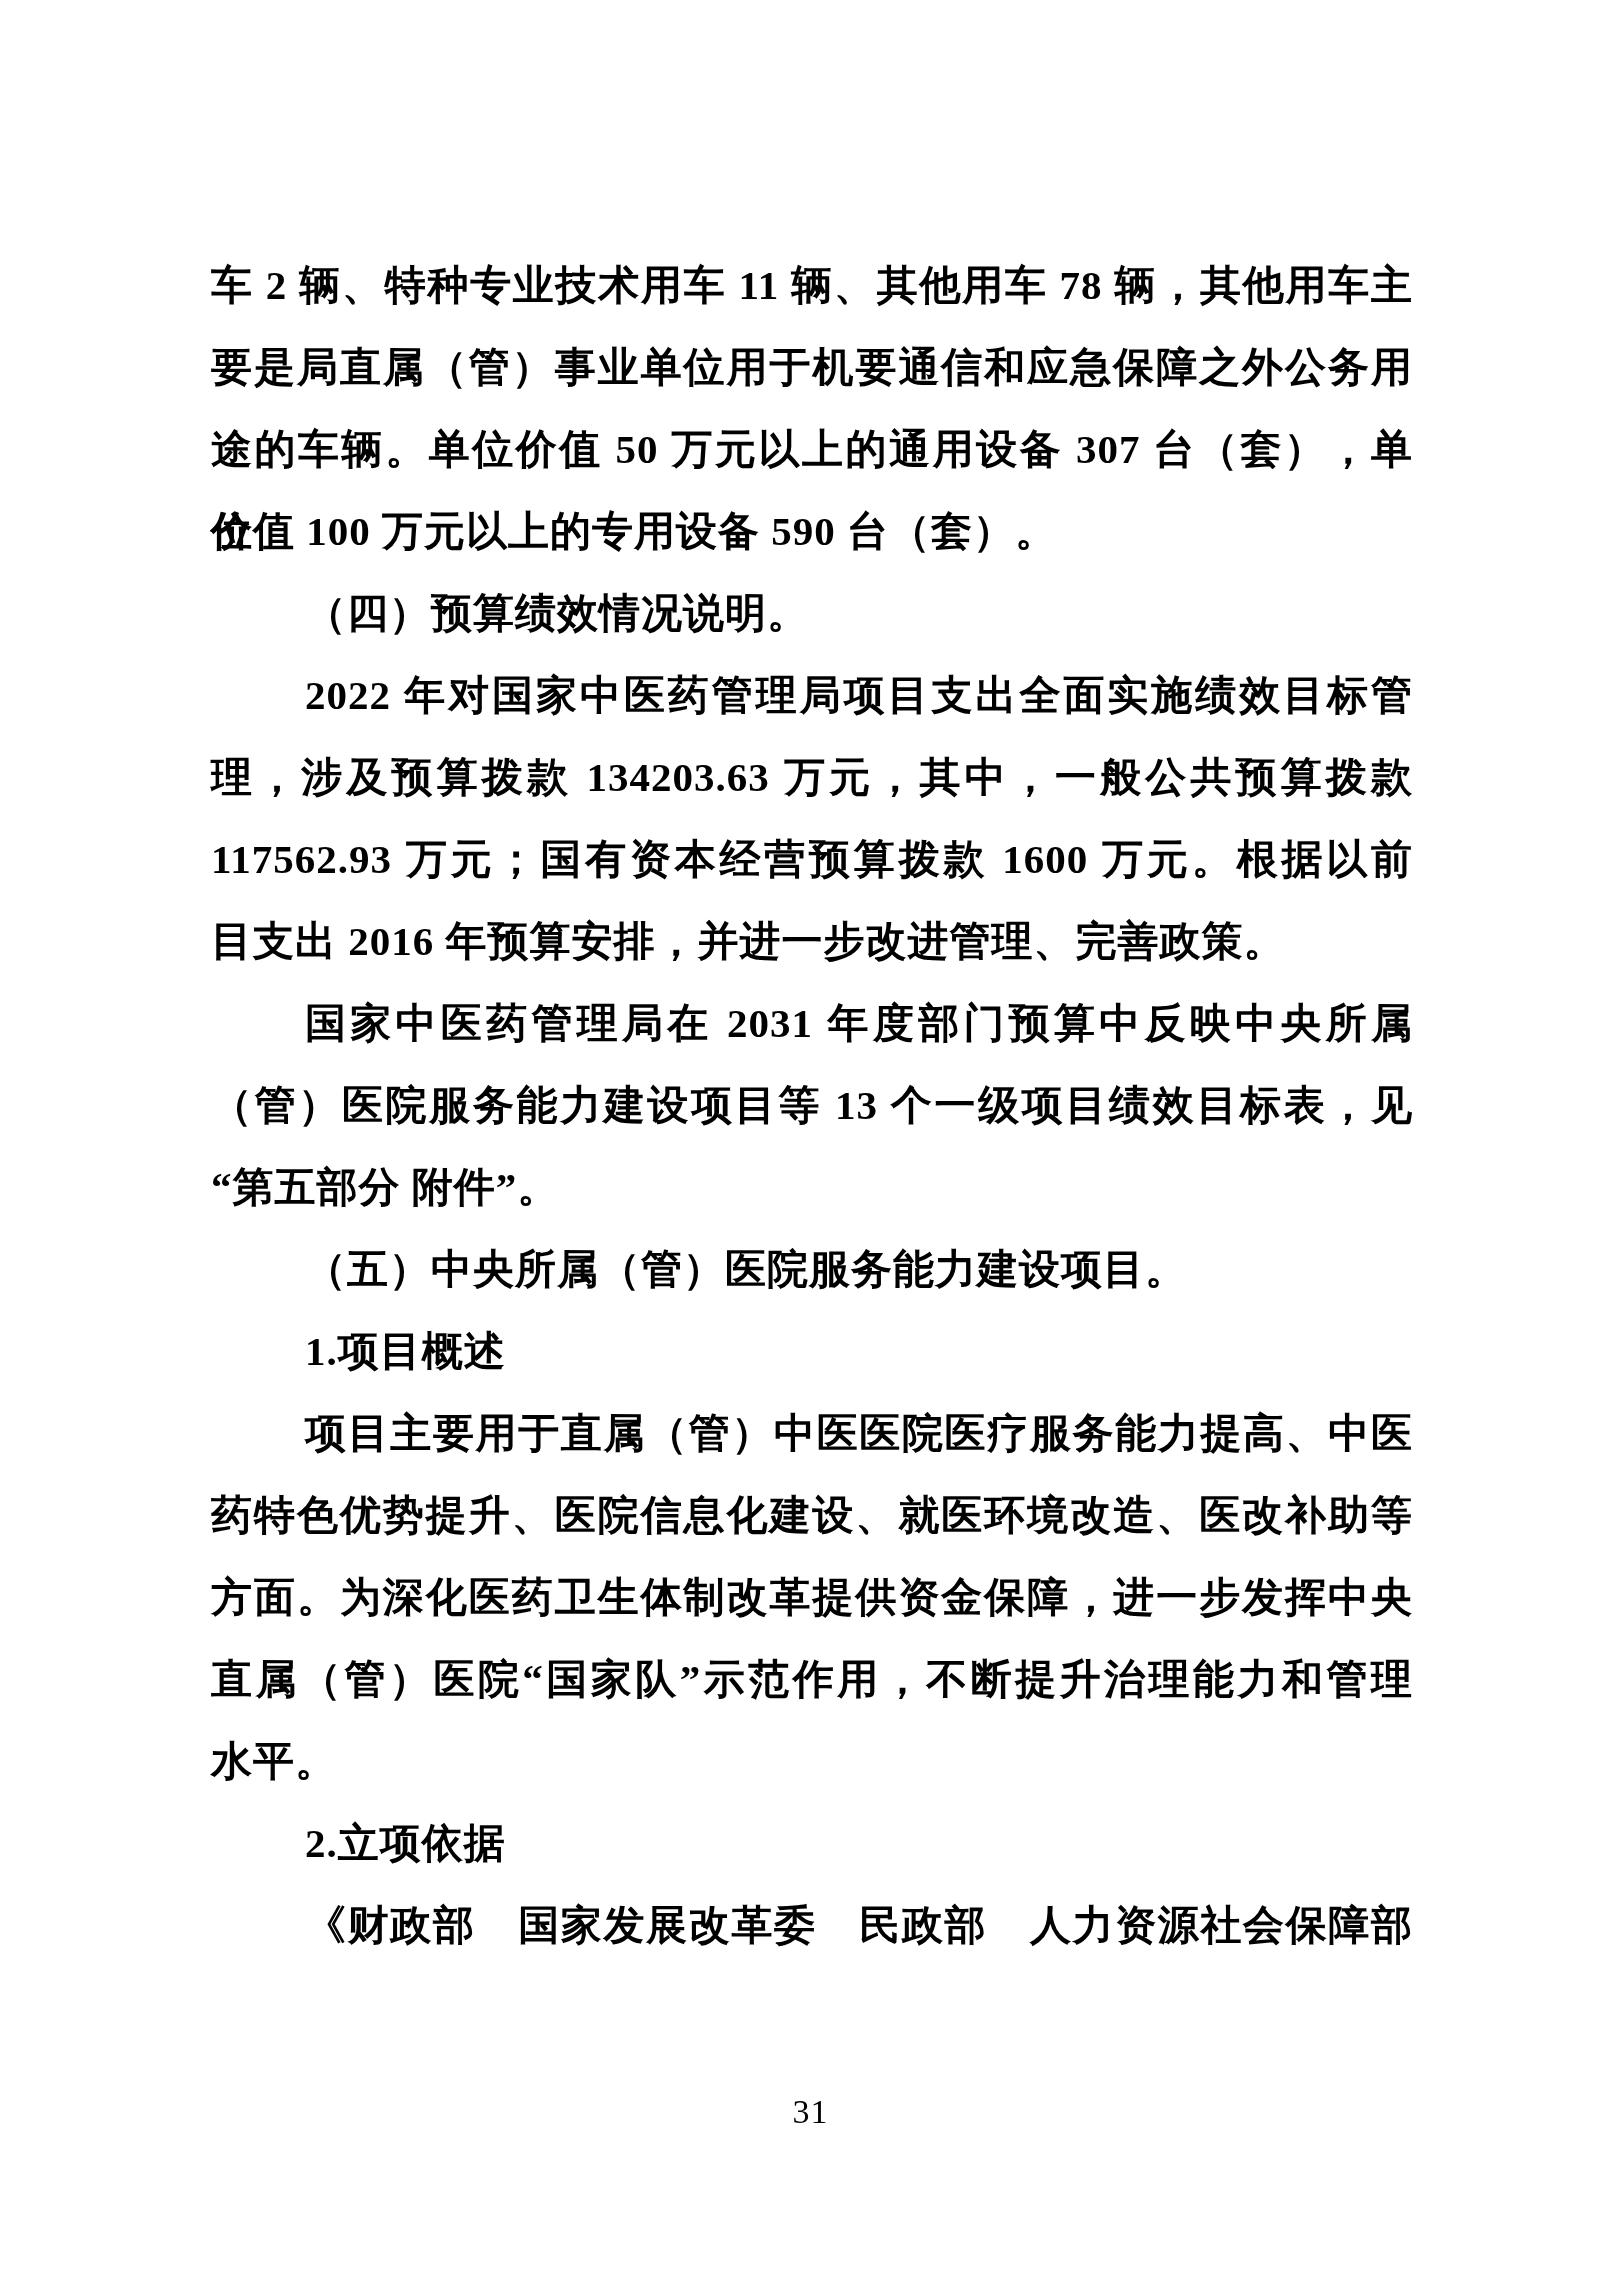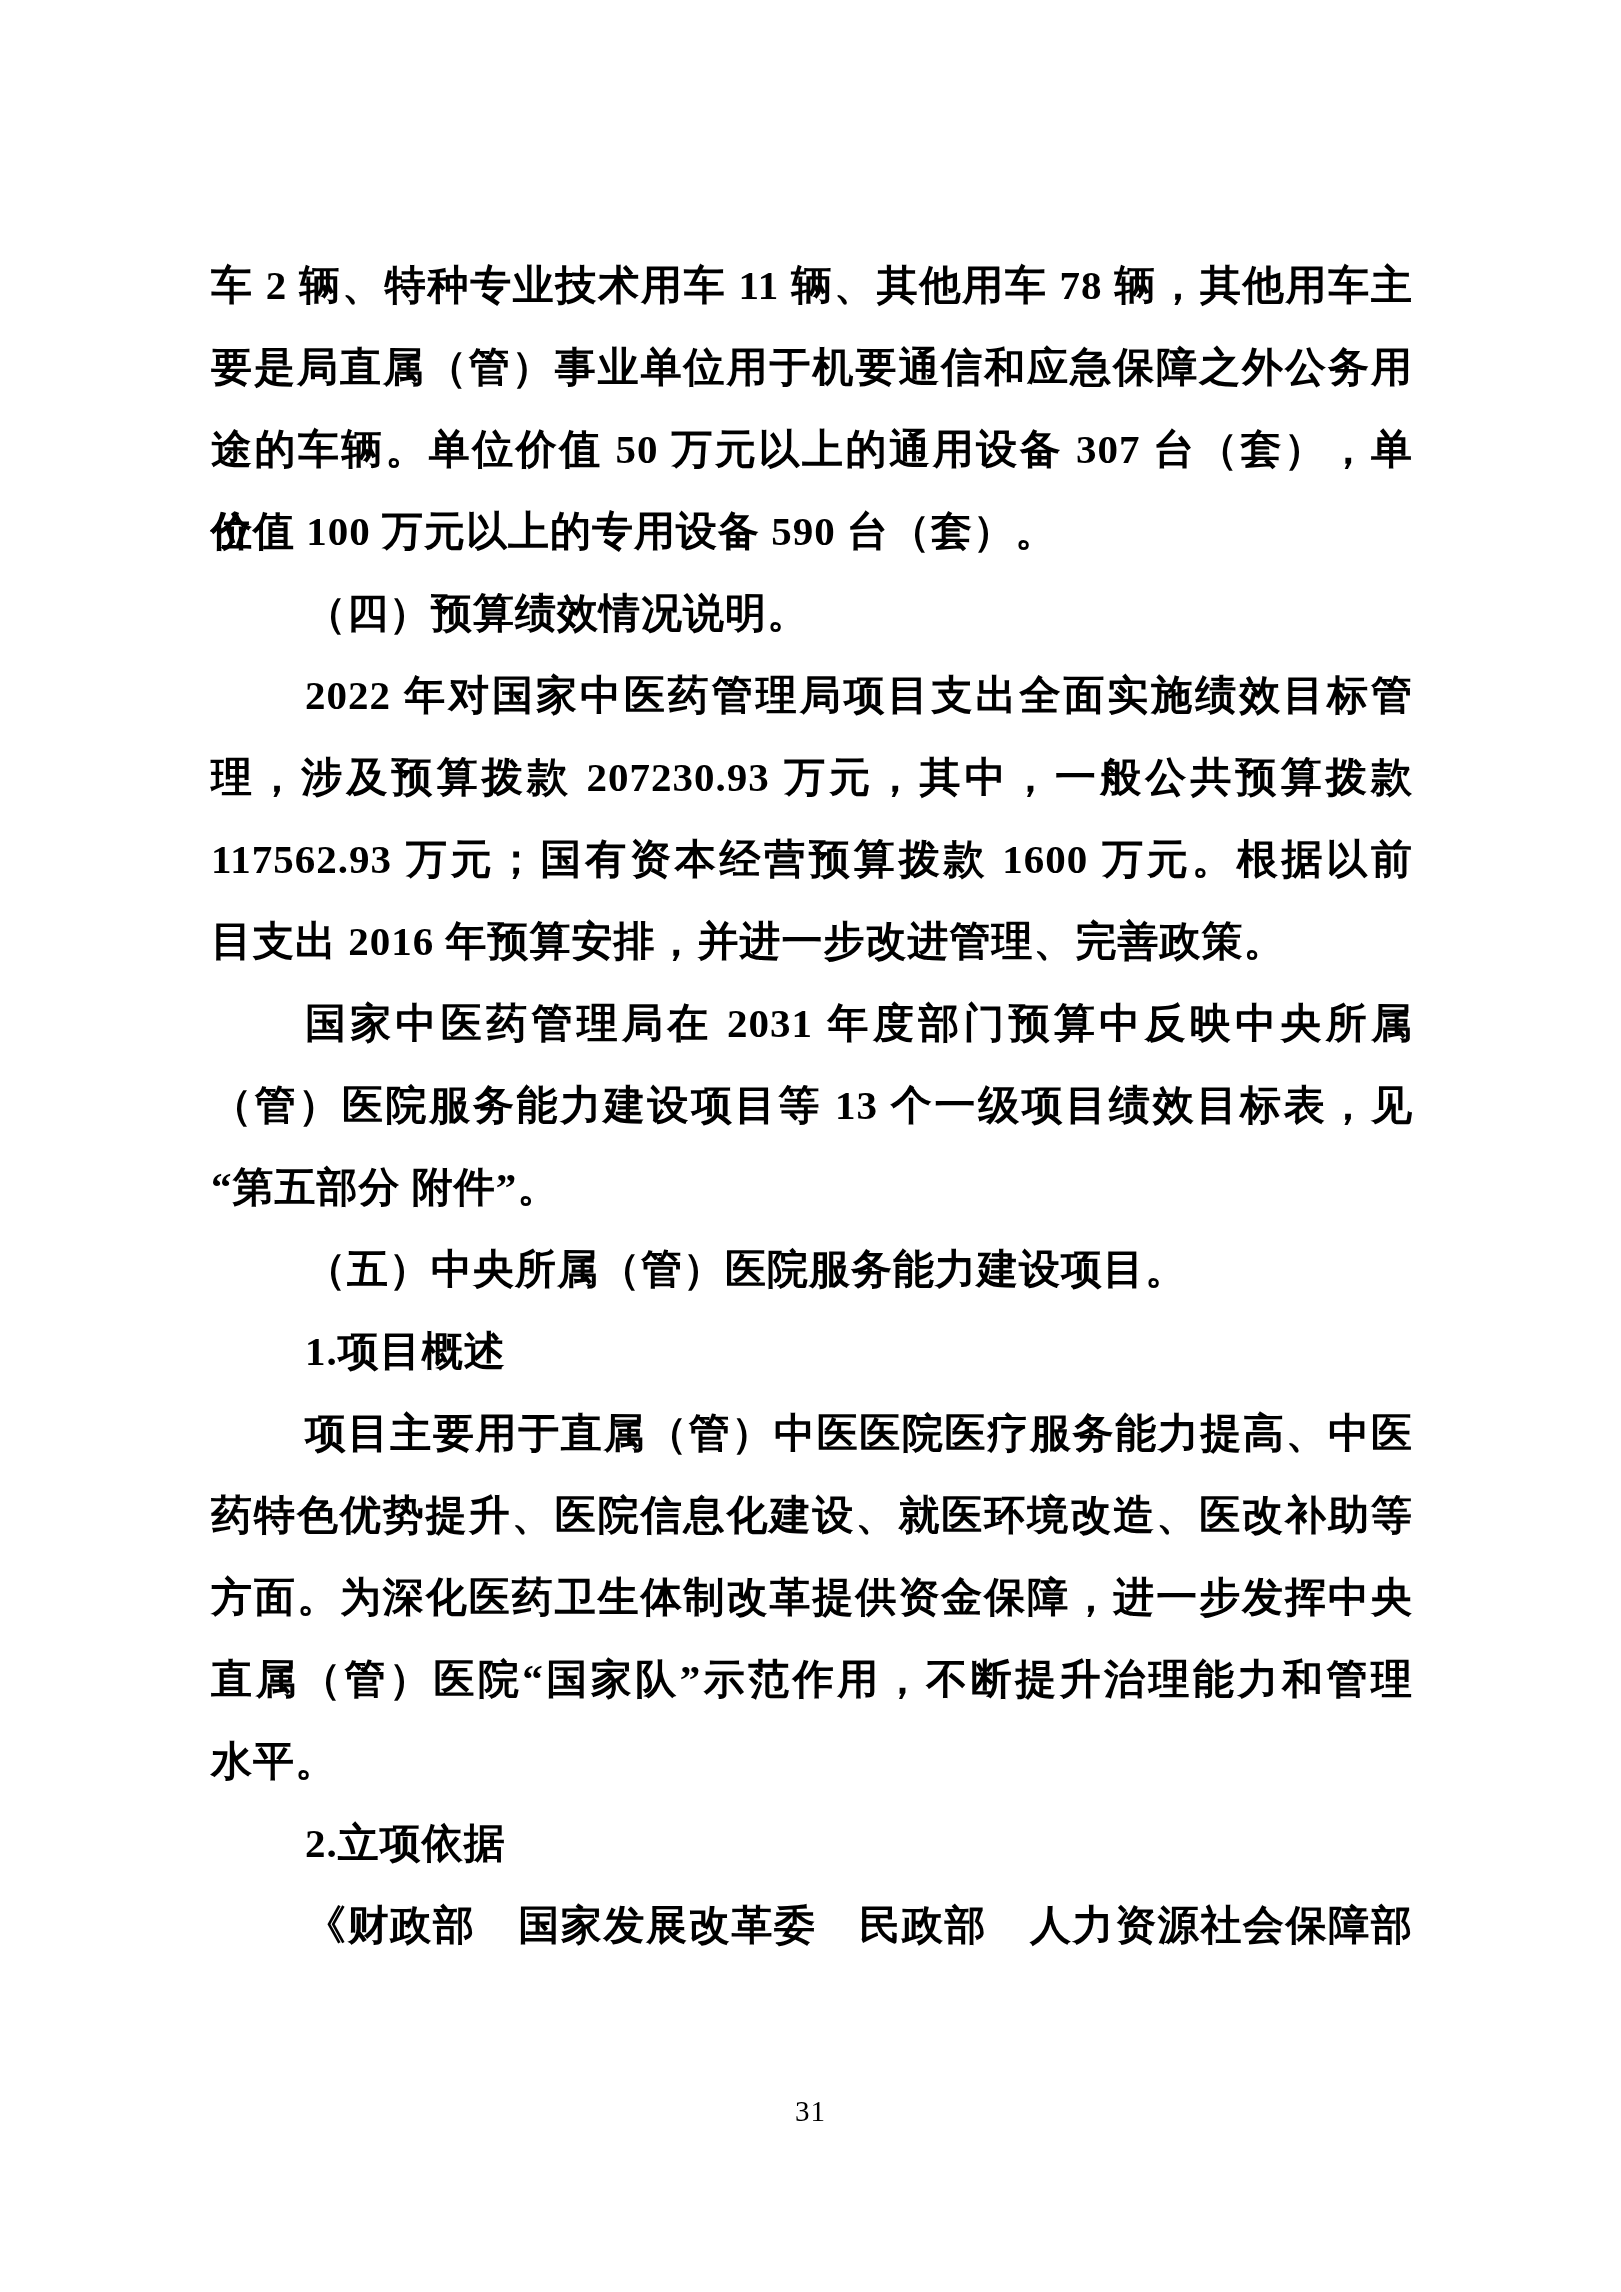--- a/index.html
+++ b/index.html
@@ -38,37 +38,37 @@
   }
   .line.indent {
     text-indent: 94px;
   }
   .page-number {
     position: absolute;
     top: 2094px;
     left: 0;
     width: 100%;
     text-align: center;
-    font-size: 29px;
+    font-size: 34px;
     line-height: 35px;
     letter-spacing: 1px;
   }
 </style>
 </head>
 <body>
 
 <div class="page">
   <div class="text-block">
     <div class="line justify">车 2 辆、特种专业技术用车 11 辆、其他用车 78 辆，其他用车主</div>
     <div class="line justify">要是局直属（管）事业单位用于机要通信和应急保障之外公务用</div>
     <div class="line justify">途的车辆。单位价值 50 万元以上的通用设备 307 台（套），单位</div>
     <div class="line">价值 100 万元以上的专用设备 590 台（套）。</div>
     <div class="line indent">（四）预算绩效情况说明。</div>
     <div class="line justify indent">2022 年对国家中医药管理局项目支出全面实施绩效目标管</div>
-    <div class="line justify">理，涉及预算拨款 207230.93 万元，其中，一般公共预算拨款</div>
+    <div class="line justify">理，涉及预算拨款 134203.63 万元，其中，一般公共预算拨款</div>
     <div class="line justify">117562.93 万元；国有资本经营预算拨款 1600 万元。根据以前</div>
     <div class="line">目支出 2016 年预算安排，并进一步改进管理、完善政策。</div>
     <div class="line justify indent">国家中医药管理局在 2031 年度部门预算中反映中央所属</div>
     <div class="line justify">（管）医院服务能力建设项目等 13 个一级项目绩效目标表，见</div>
     <div class="line">“第五部分 附件”。</div>
     <div class="line indent">（五）中央所属（管）医院服务能力建设项目。</div>
     <div class="line indent">1.项目概述</div>
     <div class="line justify indent">项目主要用于直属（管）中医医院医疗服务能力提高、中医</div>
     <div class="line justify">药特色优势提升、医院信息化建设、就医环境改造、医改补助等</div>
     <div class="line justify">方面。为深化医药卫生体制改革提供资金保障，进一步发挥中央</div>

